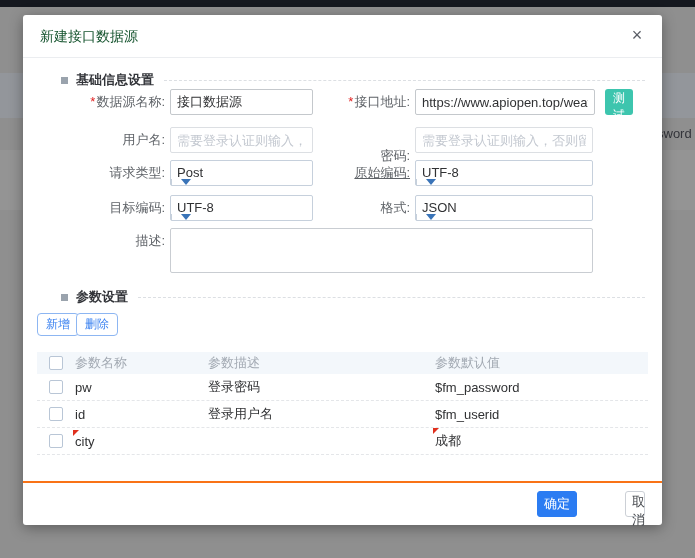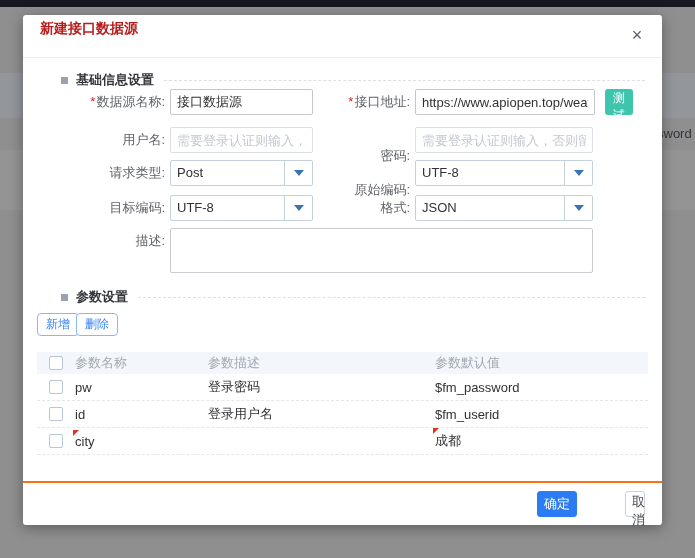--- a/index.html
+++ b/index.html
@@ -5,39 +5,39 @@
   html,body{margin:0;padding:0;}
   body{font-family:"Liberation Sans","DejaVu Sans",sans-serif;}
   .screen{position:relative;width:695px;height:558px;background:#8f8f8f;overflow:hidden;}
   .topbar{position:absolute;left:0;top:0;width:695px;height:7px;background:#15181f;}
   .bg-band{position:absolute;left:0;top:73px;width:695px;height:45px;background:#989da6;opacity:.55;}
   .bg-band2{position:absolute;left:0;top:150px;width:695px;height:60px;background:#9a9a9a;opacity:.4;}
   .bg-text{position:absolute;left:657px;top:126px;font-size:13px;color:#33343a;}
 
   .dialog{position:absolute;left:23px;top:15px;width:639px;height:510px;background:#fff;border-radius:3px;box-shadow:0 3px 14px rgba(0,0,0,.35);}
   .dlg-header{position:absolute;left:0;top:0;right:0;height:42px;border-bottom:1px solid #ebedf0;}
-  .dlg-title{position:absolute;left:17px;top:5px;font-size:14px;font-weight:bold;color:#b91c1c;}
+  .dlg-title{position:absolute;left:17px;top:13px;font-size:14px;font-weight:normal;color:#14532d;}
   .dlg-close{position:absolute;right:14px;top:9px;width:22px;height:22px;font-size:18px;line-height:22px;text-align:center;color:#5a5e66;cursor:pointer;}
 
   .section-hd{position:absolute;left:14px;right:17px;display:flex;align-items:center;height:16px;margin-left:24px;}
   .sec-square{width:7px;height:7px;background:#9aa3ad;margin-right:8px;flex:none;}
   .sec-title{font-size:13px;font-weight:bold;color:#33353a;white-space:nowrap;margin-right:10px;}
   .sec-line{flex:1;border-top:1px dashed #dcdfe3;height:0;}
 
   .fld-label{position:absolute;height:26px;line-height:26px;font-size:13px;color:#5f6368;text-align:right;white-space:nowrap;}
   .lbl-left{left:0;width:142px;}
   .lbl-right{left:300px;width:87px;}
   .req{color:#e02020;margin-right:1px;}
 
   .tinput{position:absolute;height:26px;box-sizing:border-box;border:1px solid #c4c8cc;background:#fff;
           font-family:"Liberation Sans","DejaVu Sans",sans-serif;font-size:13px;color:#303133;padding:0 6px;border-radius:2px;outline:none;}
   .tinput::placeholder{color:#c3c8d0;}
   .tinput.ph{border-color:#dcdfe3;}
 
-  .dropdown{position:absolute;height:26px;box-sizing:border-box;border:1px solid #c6d0dc;background:#fff;border-radius:2px;display:flex;}
+  .dropdown{position:absolute;height:26px;box-sizing:border-box;border:1px solid #c6d0dc;background:#fff;border-radius:2px;display:flex;flex-direction:column;}
   .dd-value{flex:1;line-height:24px;font-size:13px;color:#303133;padding:0 6px;overflow:hidden;}
   .dd-arrow{width:27px;border-left:1px solid #c6d0dc;display:flex;align-items:center;justify-content:center;cursor:pointer;}
   .dd-caret{width:0;height:0;border-left:5px solid transparent;border-right:5px solid transparent;border-top:6px solid #3a74b8;}
 
   .txtarea{position:absolute;left:147px;top:213px;width:423px;height:45px;box-sizing:border-box;border:1px solid #c9cdd2;border-radius:2px;
            font-family:"Liberation Sans","DejaVu Sans",sans-serif;font-size:13px;color:#303133;padding:4px 6px;resize:none;outline:none;}
 
   .btn-test{position:absolute;left:582px;width:28px;height:26px;background:#3dc5ae;color:#fff;border:none;border-radius:3px;
             font-size:12px;cursor:pointer;font-family:inherit;}
 
@@ -95,21 +95,21 @@
     <div class="fld-label lbl-right" style="top:112px;margin-top:16px;">密码:</div>
     <input class="tinput ph" style="left: 392px; top: 112px; width: 178px;" placeholder="需要登录认证则输入，否则留空">
 
     <div class="fld-label lbl-left" style="top:145px;">请求类型:</div>
     <div class="dropdown" style="left:147px;top:145px;width:143px;">
       <div class="dd-value">Post</div>
       <div class="dd-arrow">
           <span class="dd-caret"></span>
         </div>
     </div>
-    <div class="fld-label lbl-right" style="top:162px;">原始编码:</div>
+    <div class="fld-label lbl-right" style="top:145px;text-decoration:underline;">原始编码:</div>
     <div class="dropdown" style="left:392px;top:145px;width:178px;">
       <div class="dd-value">UTF-8</div>
       <div class="dd-arrow">
           <span class="dd-caret"></span>
         </div>
     </div>
 
     <div class="fld-label lbl-left" style="top:180px;">目标编码:</div>
     <div class="dropdown" style="left:147px;top:180px;width:143px;">
       <div class="dd-value">UTF-8</div>

